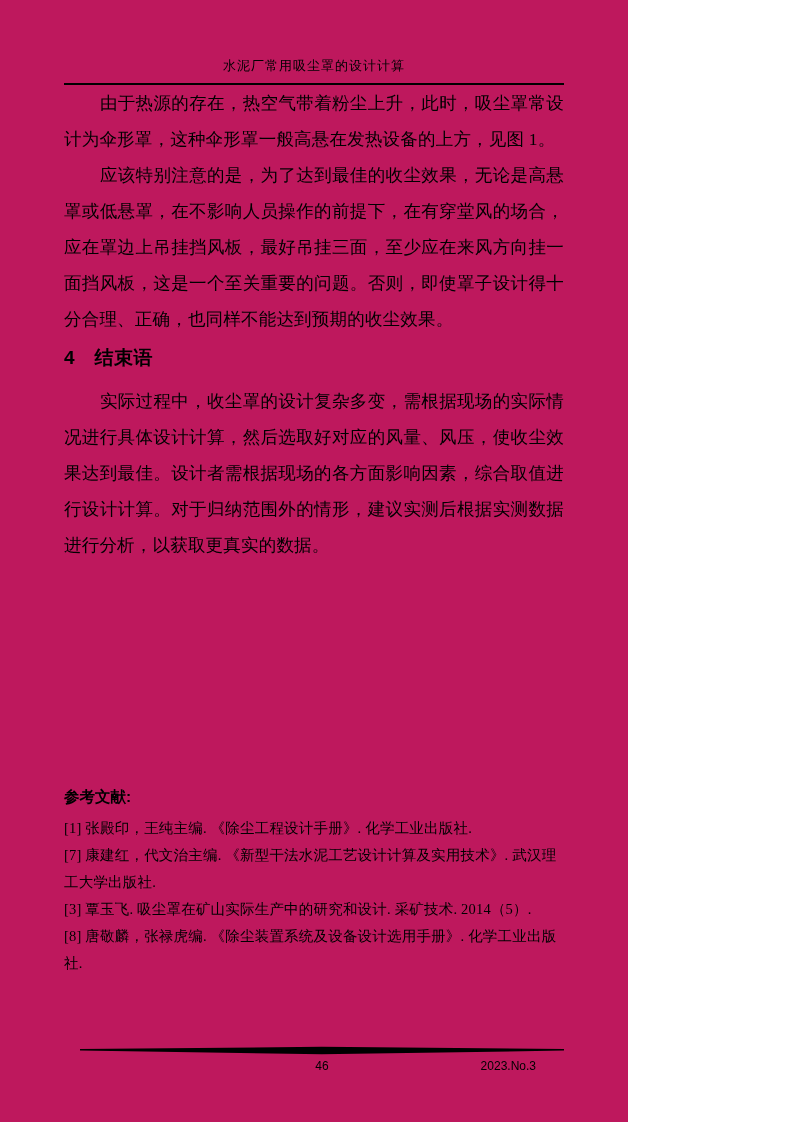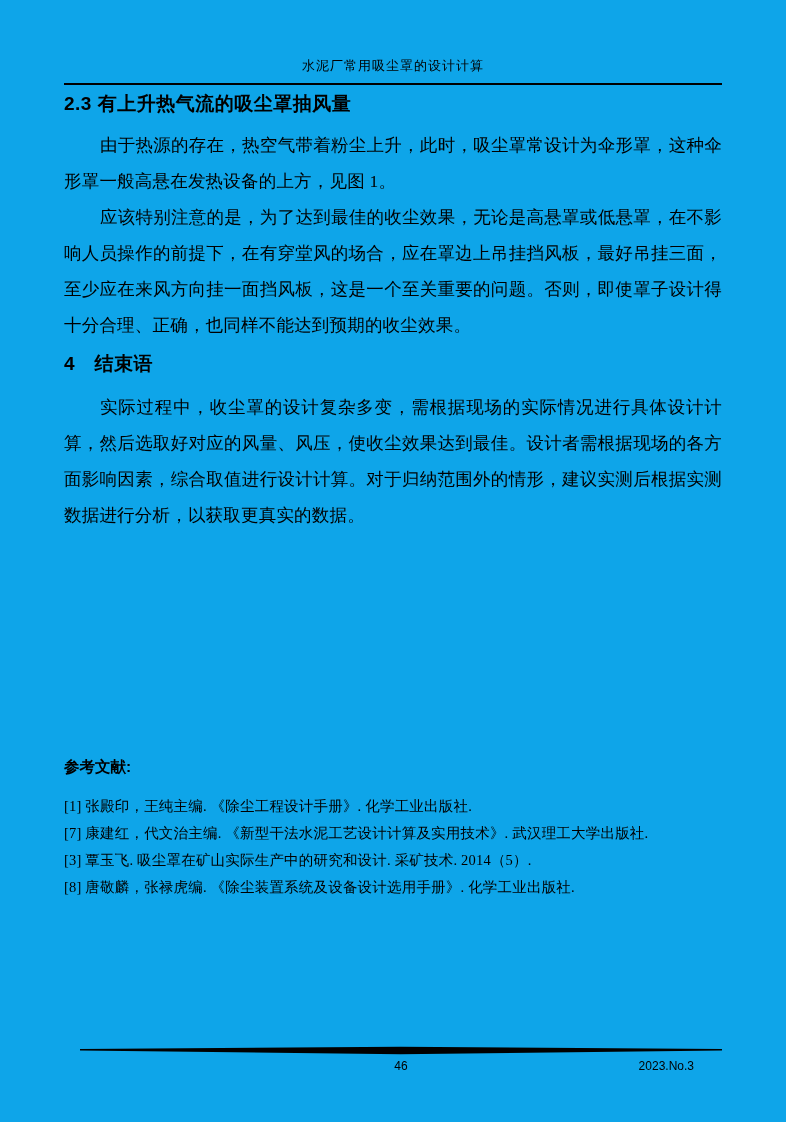--- a/index.html
+++ b/index.html
@@ -2,23 +2,23 @@
 <html><head>
 <meta charset="utf-8">
 <style>
   html, body {
     margin: 0;
     padding: 0;
     background: #ffffff;
   }
   .page {
     position: relative;
-    width: 786px;
+    width: 628px;
     height: 1122px;
-    background: #0ea5e9;
+    background: #be185d;
     color: #000000;
     overflow: hidden;
     font-family: "Liberation Serif", "DejaVu Serif", serif;
   }
   .content {
     padding: 0 64px;
   }
   .running-head {
     padding-top: 58px;
     text-align: center;
@@ -53,21 +53,21 @@
     letter-spacing: 0.2px;
   }
   .references {
     margin-top: 224px;
   }
   .ref-heading {
     font-family: "Liberation Sans", "DejaVu Sans", sans-serif;
     font-weight: bold;
     font-size: 15.5px;
     line-height: 20px;
-    margin-bottom: 16px;
+    margin-bottom: 8px;
   }
   .ref-item {
     margin: 0;
     font-size: 14.5px;
     line-height: 27px;
     letter-spacing: 0.2px;
   }
   .page-footer {
     position: absolute;
     left: 80px;
@@ -100,21 +100,20 @@
 </head>
 <body>
 
 <div class="page">
   <div class="content">
 
     <div class="running-head">水泥厂常用吸尘罩的设计计算</div>
 
     <div class="header-rule"></div>
 
-    <h2 class="section-heading">2.3 有上升热气流的吸尘罩抽风量</h2>
 
     <p class="body-par">由于热源的存在，热空气带着粉尘上升，此时，吸尘罩常设计为伞形罩，这种伞形罩一般高悬在发热设备的上方，见图 1。</p>
 
 
     <p class="body-par">应该特别注意的是，为了达到最佳的收尘效果，无论是高悬罩或低悬罩，在不影响人员操作的前提下，在有穿堂风的场合，应在罩边上吊挂挡风板，最好吊挂三面，至少应在来风方向挂一面挡风板，这是一个至关重要的问题。否则，即使罩子设计得十分合理、正确，也同样不能达到预期的收尘效果。</p>
 
     <h2 class="section-heading second">4　结束语</h2>
 
     <p class="body-par">实际过程中，收尘罩的设计复杂多变，需根据现场的实际情况进行具体设计计算，然后选取好对应的风量、风压，使收尘效果达到最佳。设计者需根据现场的各方面影响因素，综合取值进行设计计算。对于归纳范围外的情形，建议实测后根据实测数据进行分析，以获取更真实的数据。</p>
 

